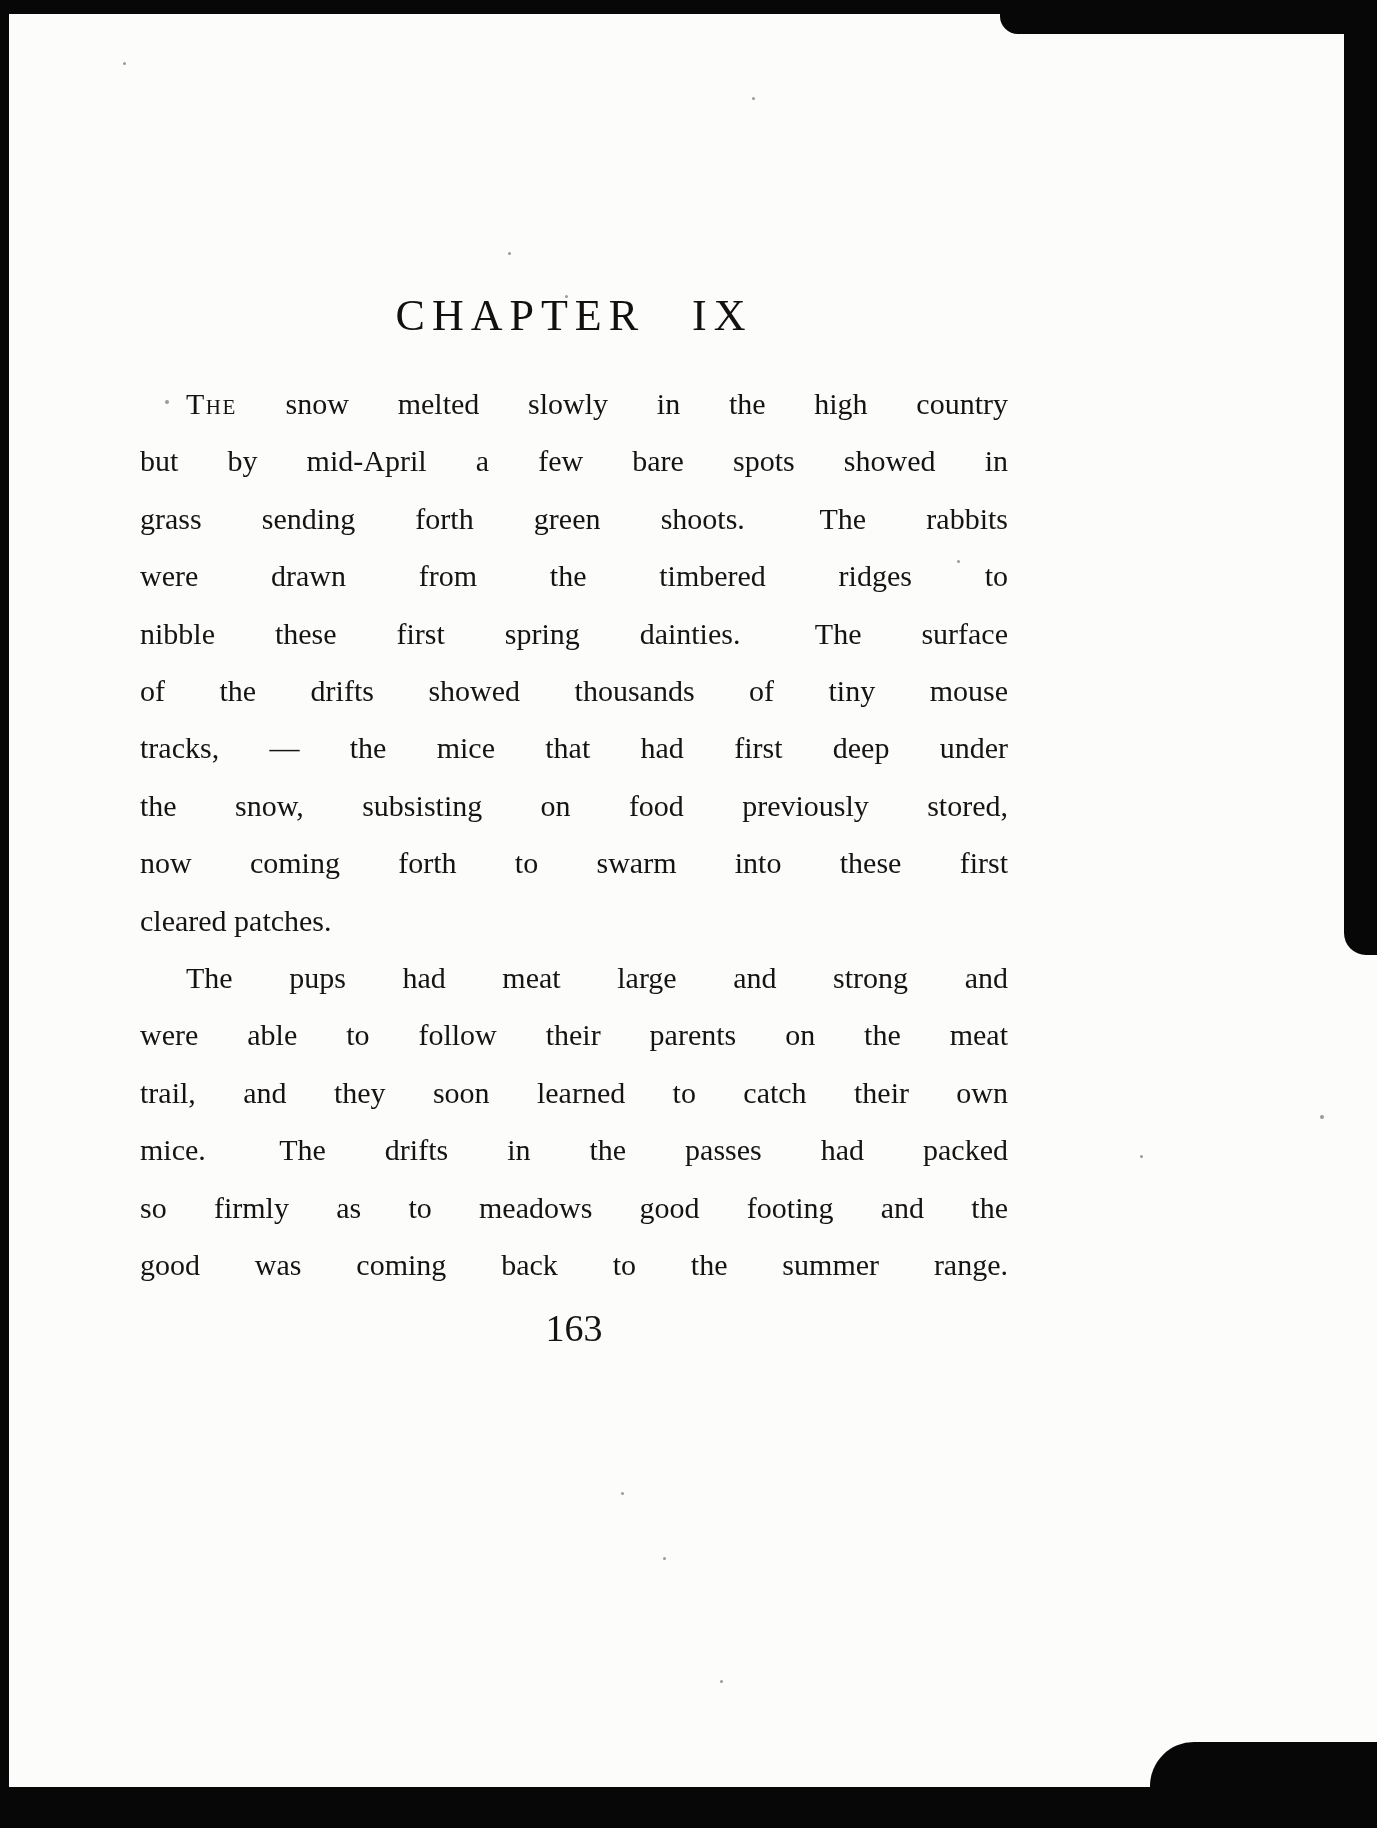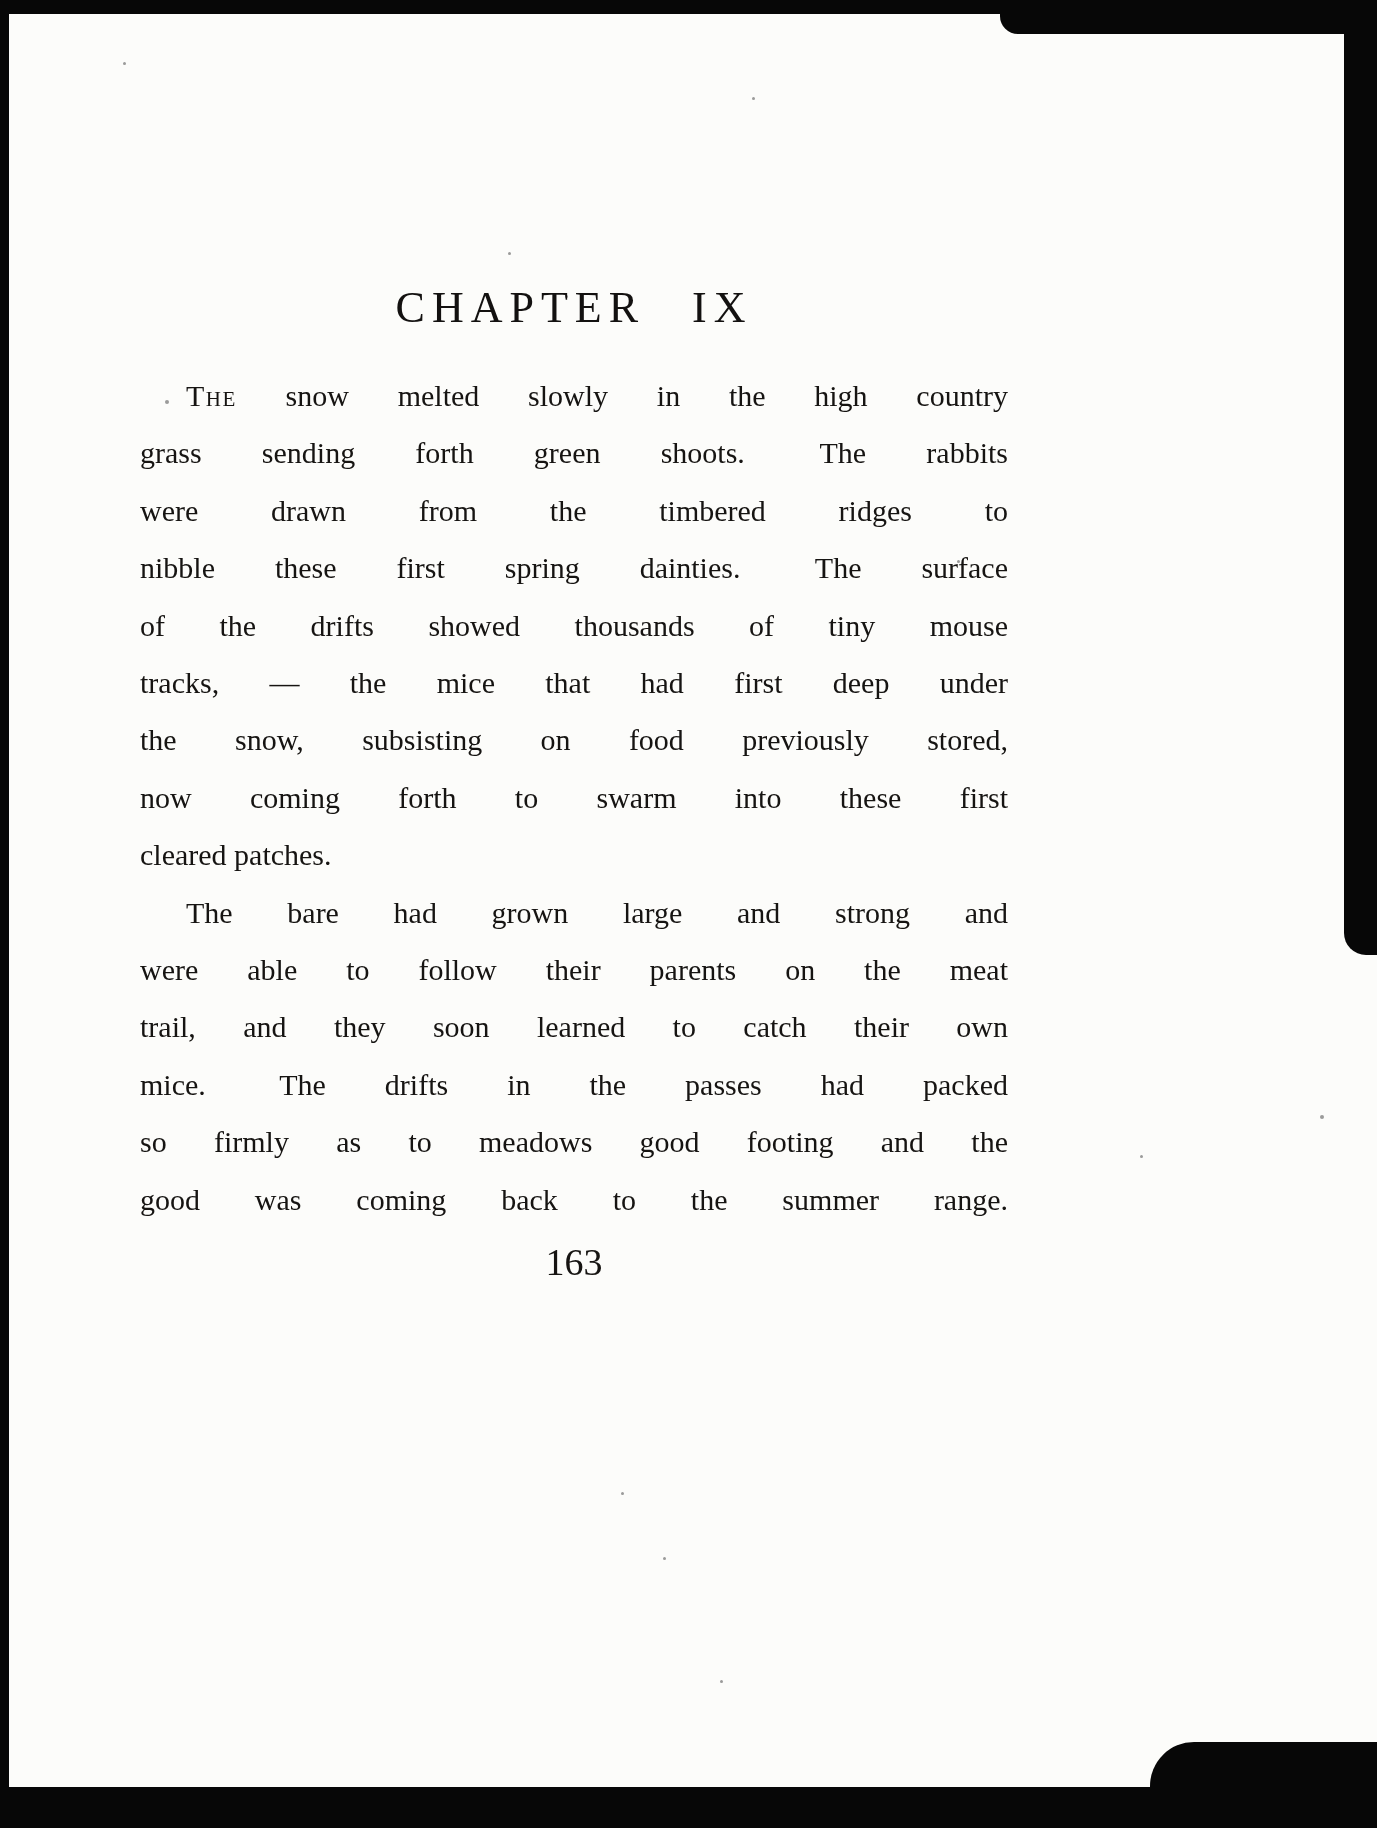--- a/index.html
+++ b/index.html
@@ -27,21 +27,21 @@
     position: absolute;
     background: #4a4a4a;
     opacity: .55;
     border-radius: 50%;
   }
 
   
   .page-text {
     position: absolute;
     left: 140px;
-    top: 282px;
+    top: 290px;
     width: 868px;
   }
   .heading {
     font-size: 44px;
     font-weight: normal;
     letter-spacing: 7px;
     text-align: center;
     margin: 0 0 34px 0;
     color: #131110;
   }
@@ -92,32 +92,33 @@
 <div class="dot" style="left:621px; top:1492px; width:3px; height:3px;"></div>
 <div class="dot" style="left:663px; top:1557px; width:3px; height:3px;"></div>
 <div class="dot" style="left:720px; top:1680px; width:3px; height:3px;"></div>
 
 <div class="page-text">
 
   <h1 class="heading">CHAPTER  IX</h1>
 
   <div>
     <div class="line indent"><span class="lead">The</span><span>&nbsp;snow melted slowly in the high country</span></div>
+    <div class="line">but by mid-April a few bare spots showed in</div>
     <div class="line">grass sending forth green shoots.  The rabbits</div>
     <div class="line">were drawn from the timbered ridges to</div>
     <div class="line">nibble these first spring dainties.  The surface</div>
     <div class="line">of the drifts showed thousands of tiny mouse</div>
     <div class="line">tracks, — the mice that had first deep under</div>
     <div class="line">the snow, subsisting on food previously stored,</div>
     <div class="line">now coming forth to swarm into these first</div>
     <div class="line endpara">cleared patches.</div>
   </div>
 
   <div>
-    <div class="line indent">The bare had grown large and strong and</div>
+    <div class="line indent">The pups had meat large and strong and</div>
     <div class="line">were able to follow their parents on the meat</div>
     <div class="line">trail, and they soon learned to catch their own</div>
     <div class="line">mice.  The drifts in the passes had packed</div>
     <div class="line">so firmly as to meadows good footing and the</div>
     <div class="line">good was coming back to the summer range.</div>
   </div>
 
   <div class="pagenum">163</div>
 
 </div>

